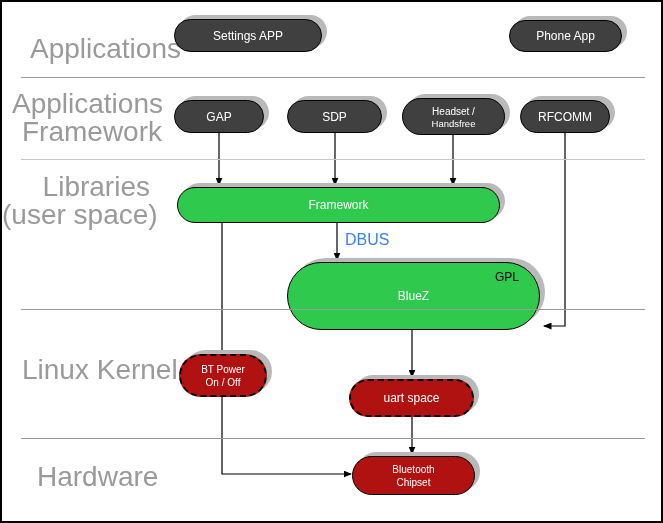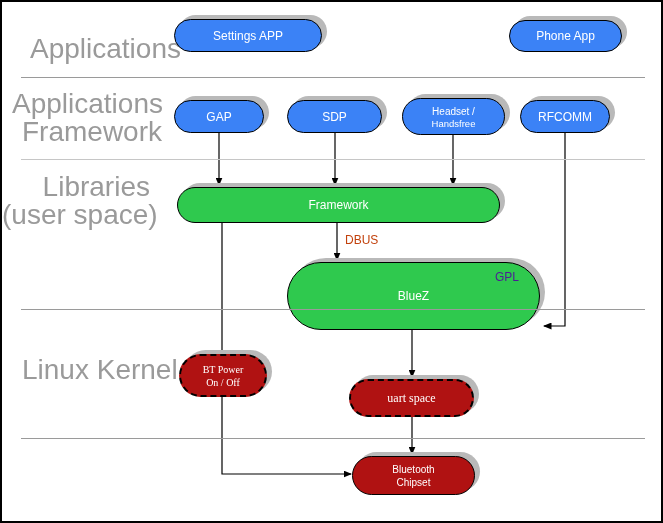--- a/index.html
+++ b/index.html
@@ -22,33 +22,33 @@
   }
   .pill{
     position:absolute;z-index:2;
     display:flex;flex-direction:column;align-items:center;justify-content:center;
     border-radius:999px;
     border:1.5px solid #000;
     box-shadow:5px -4px 0 #b9b9b9;
     color:#ffffff;font-size:12px;line-height:14px;text-align:center;
     box-sizing:border-box;
   }
-  .pill.blue{background:#3b82f6;}
+  .pill.blue{background:#404040;}
   .pill.green{background:#2fc94e;}
   .pill.red{background:#b01212;}
-  .pill.dashed{border:2px dashed #000;font-family:Liberation Serif, serif;}
+  .pill.dashed{border:2px dashed #000;}
   .pill .sub{font-size:9.5px;line-height:11px;text-align:center;}
   .pill .l2{font-size:10px;line-height:13px;}
   .gpl-tag{
     position:absolute;top:8px;right:20px;
-    color:#4c1d95;font-size:12px;line-height:12px;
+    color:#000000;font-size:12px;line-height:12px;
   }
   .float-note{
     position:absolute;z-index:2;
-    color:#c2410c;font-size:12px;line-height:12px;white-space:nowrap;
+    color:#3b82f6;font-size:16px;line-height:12px;white-space:nowrap;
   }
 </style>
 </head>
 <body>
 
 <div class="canvas">
 
   <svg class="connectors" width="663" height="523">
     <defs>
       <marker id="arrow" markerWidth="9" markerHeight="7" refX="7.5" refY="3.5" orient="auto" markerUnits="userSpaceOnUse">
@@ -76,20 +76,23 @@
   <div class="layer-label" style="top:88px;left:10px;width:150px">
     <span style="display:block">Applications</span>
     <span style="display:block">Framework</span>
   </div>
   <div class="layer-label" style="top:171px;left:0px;width:148px">
     <span style="display:block">Libraries</span>
     <span style="display:block">(user space)</span>
   </div>
   <div class="layer-label" style="top:354px;left:20px">
     <span>Linux Kernel</span>
+  </div>
+  <div class="layer-label" style="top:461px;left:35px">
+    <span>Hardware</span>
   </div>
 
   <div class="pill blue" style="left:172px;top:17px;width:148px;height:33px">
     <span>Settings APP</span>
   </div>
   <div class="pill blue" style="left:507px;top:18px;width:113px;height:32px">
     <span>Phone App</span>
   </div>
 
   <div class="pill blue" style="left:172px;top:98px;width:90px;height:33px">

